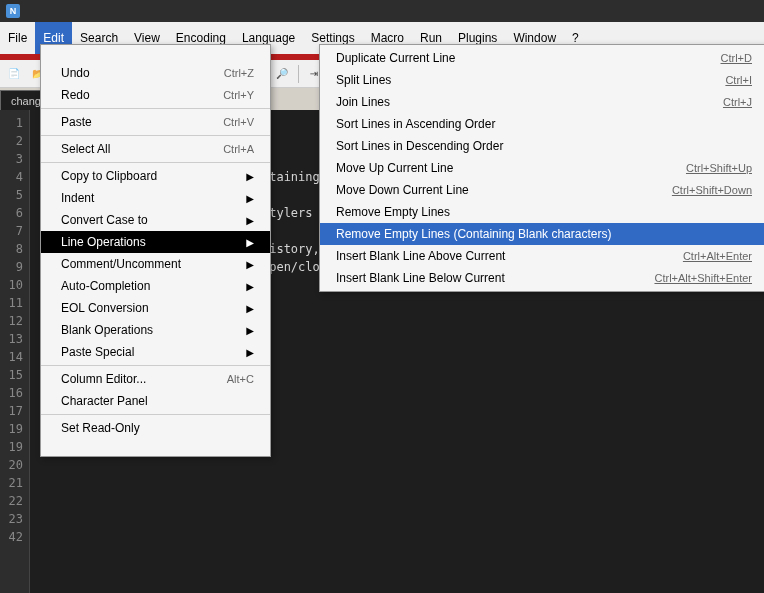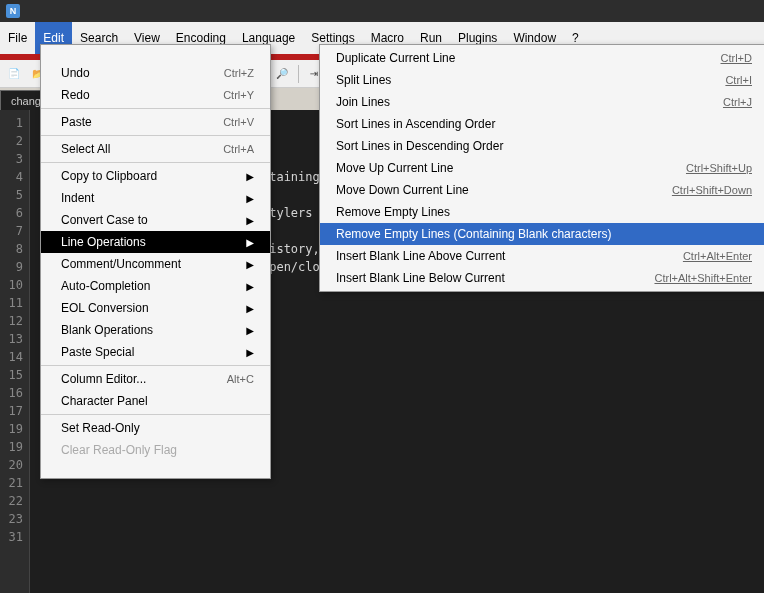--- a/index.html
+++ b/index.html
@@ -295,21 +295,21 @@
       <div>14</div>
       <div>15</div>
     <div>16</div>
       <div>17</div>
       <div>19</div>
       <div>19</div>
       <div>20</div>
     <div>21</div>
       <div>22</div>
       <div>23</div>
-      <div>31</div>
+      <div>42</div>
   </div>
   <div class="editor-content">
     <div class="editor-line">&nbsp;</div>
     <div class="editor-line">&nbsp; and bug fixes:</div>
     <div class="editor-line">&nbsp;</div>
     <div class="editor-line">&nbsp; as build-in commands: Open containing folder in Explorer/<span class="text-red">cmd</span>.</div>
     <div class="editor-line">&nbsp; n be customized.</div>
     <div class="editor-line">&nbsp; are not loaded completely in Stylers <span style="text-decoration:underline;">Configurator</span>.</div>
     <div class="editor-line">&nbsp; n functionList.</div>
     <div class="editor-line">&nbsp; : ascii insertion, clipboard history, doc map, doc switcher, functio</div>
@@ -382,24 +382,20 @@
   </div>
   <div class="menu-entry">
     <span>Character Panel</span>
     <span class="menu-entry-shortcut"></span>
   </div>
   <div class="menu-sep-line"></div>
   <div class="menu-entry">
     <span>Set Read-Only</span>
     <span class="menu-entry-shortcut"></span>
   </div>
-  <div class="menu-entry disabled">
-    <span>Clear Read-Only Flag</span>
-    <span class="menu-entry-shortcut"></span>
-  </div>
 </div>
 
 <div class="submenu">
   <div class="submenu-entry">
     <span>Duplicate Current Line</span>
     <span class="submenu-shortcut">Ctrl+D</span>
   </div>
   <div class="submenu-entry">
     <span>Split Lines</span>
     <span class="submenu-shortcut">Ctrl+I</span>

